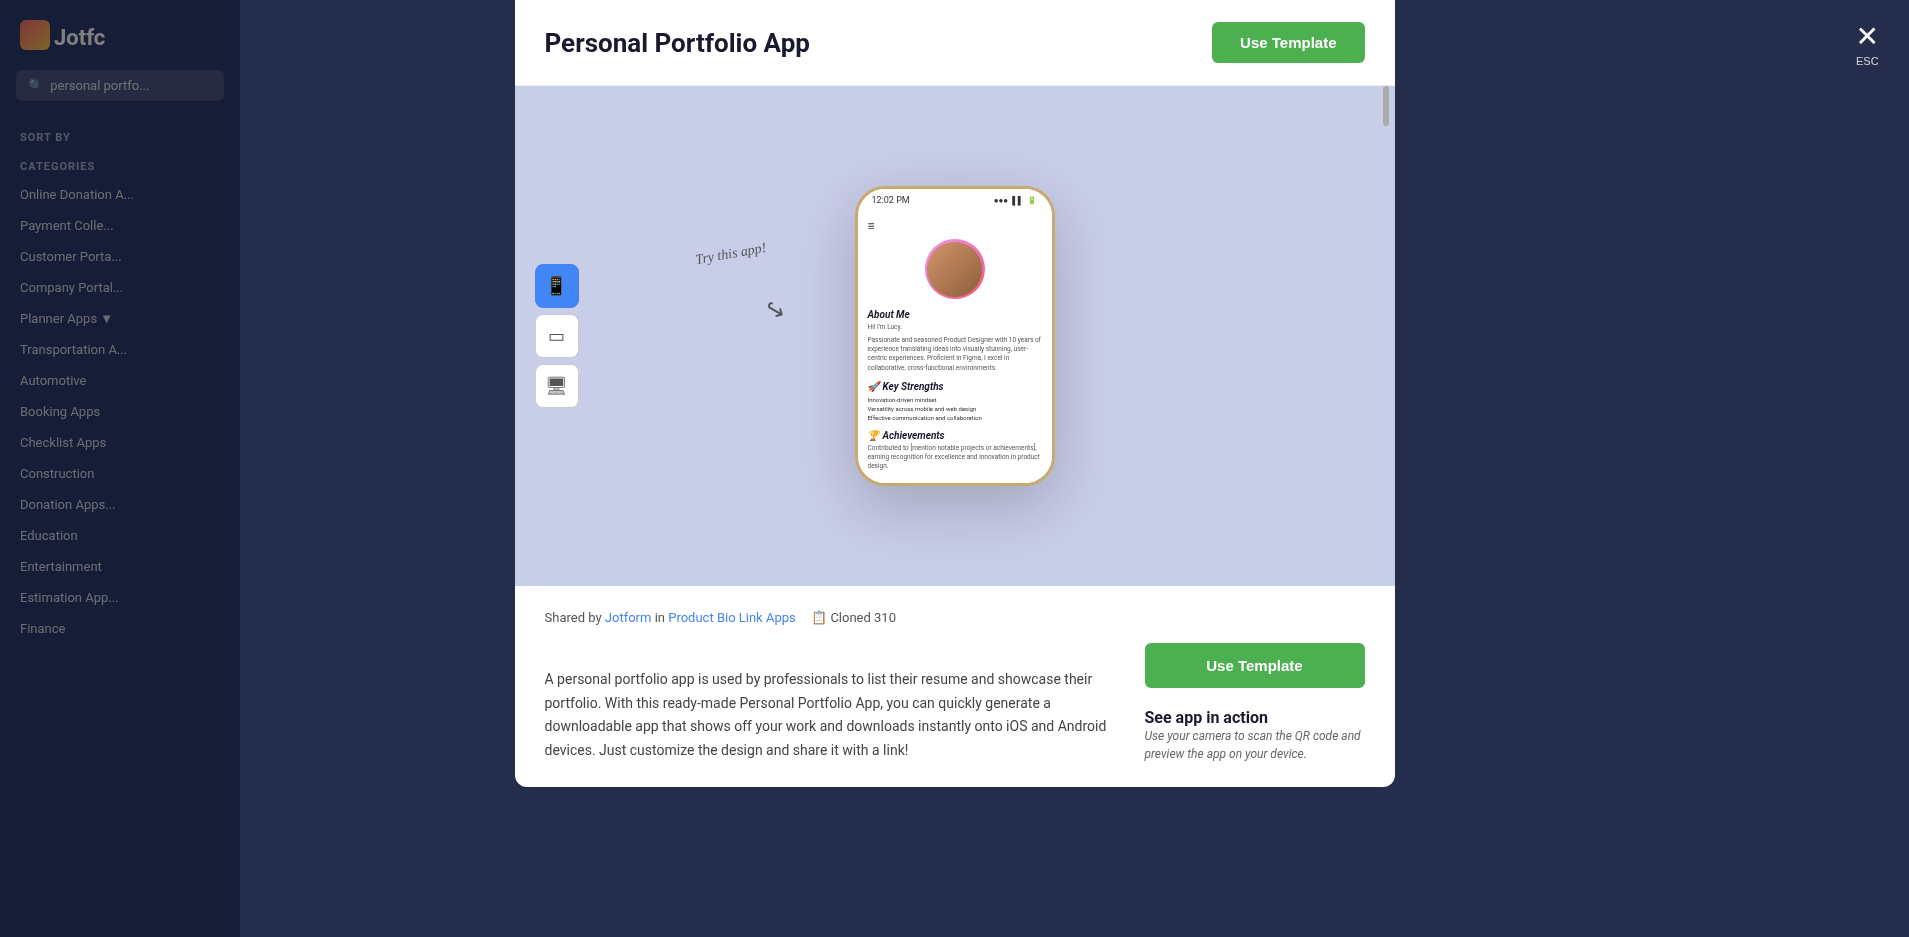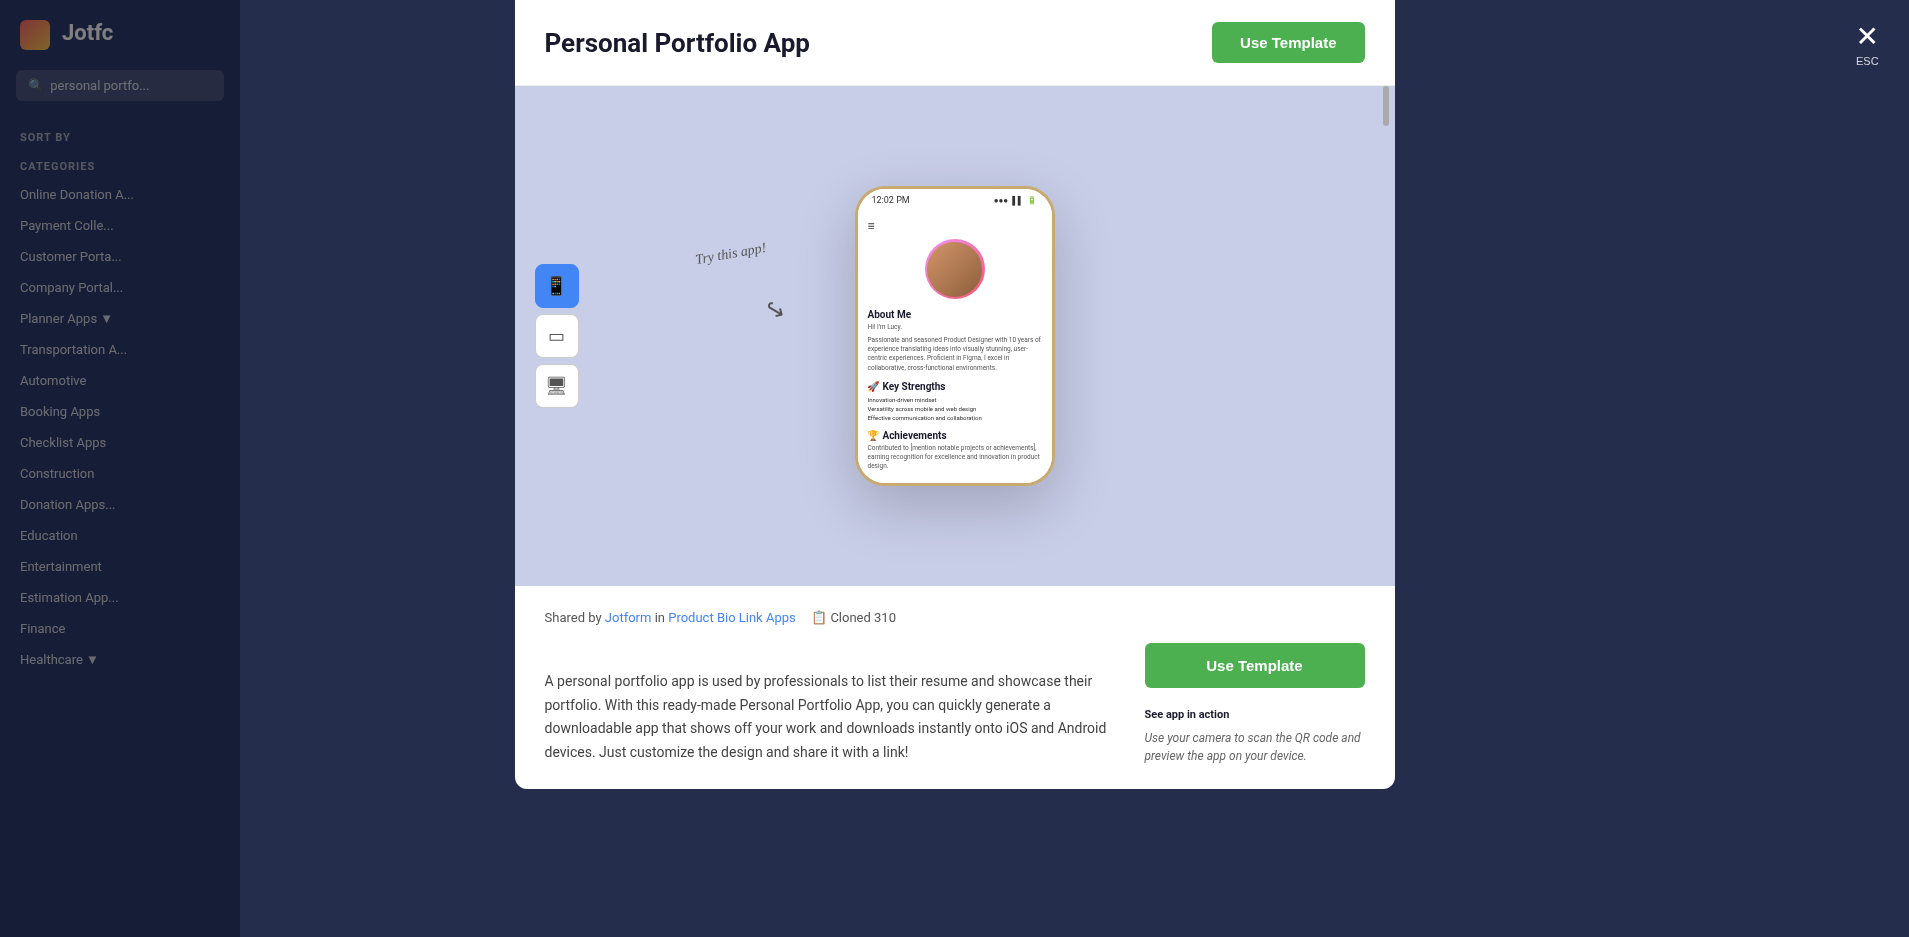--- a/index.html
+++ b/index.html
@@ -23,22 +23,22 @@
     
     .sidebar {
       width: 240px;
       background: #2d3a6e;
       height: 100%;
       padding: 20px 0;
       flex-shrink: 0;
     }
     .sidebar-logo {
       display: flex;
-      align-items: flex-start;
-      gap: 12px;
+      align-items: flex-end;
+      gap: 4px;
       padding: 0 20px 20px;
       color: white;
       font-size: 22px;
       font-weight: 700;
     }
     .sidebar-logo-icon {
       width: 30px;
       height: 30px;
       background: linear-gradient(135deg, #ff6b6b, #feca57);
       border-radius: 6px;
@@ -216,20 +216,21 @@
       width: 55px;
       height: 55px;
       border-radius: 50%;
       background: linear-gradient(135deg, #d4956a, #8b5e3c);
     }
     .phone-section-title {
       font-size: 10px;
       font-weight: 700;
       margin: 8px 0 3px;
       color: #1a1a2e;
+      font-style: italic;
     }
     .phone-text {
       font-size: 6.5px;
       color: #555;
       line-height: 1.4;
       margin-bottom: 4px;
     }
     .phone-strength-item {
       font-size: 6px;
       color: #333;
@@ -299,24 +300,23 @@
       border: none;
       border-radius: 6px;
       padding: 14px 20px;
       font-size: 15px;
       font-weight: 600;
       cursor: pointer;
       margin-bottom: 20px;
     }
 
     .see-in-action-title {
-      font-size: 11px;
+      font-size: 16px;
       font-weight: 700;
       color: #1a1a2e;
-      margin-bottom: 8px;
     }
     .see-in-action-desc {
       font-size: 12px;
       color: #666;
       line-height: 1.5;
       font-style: italic;
     }
 
     
     .close-btn {
@@ -364,21 +364,20 @@
         <div class="sidebar-item">Transportation A...</div>
         <div class="sidebar-item">Automotive</div>
         <div class="sidebar-item">Booking Apps</div>
         <div class="sidebar-item">Checklist Apps</div>
         <div class="sidebar-item">Construction</div>
         <div class="sidebar-item">Donation Apps...</div>
         <div class="sidebar-item">Education</div>
         <div class="sidebar-item">Entertainment</div>
         <div class="sidebar-item">Estimation App...</div>
         <div class="sidebar-item">Finance</div>
-        <div class="sidebar-item">Healthcare ▼</div>
       </div>
   </div>
 
   <div class="main-bg"></div>
 </div>
 
 <div class="overlay"></div>
 
 <button class="close-btn">
   <span>✕</span>

